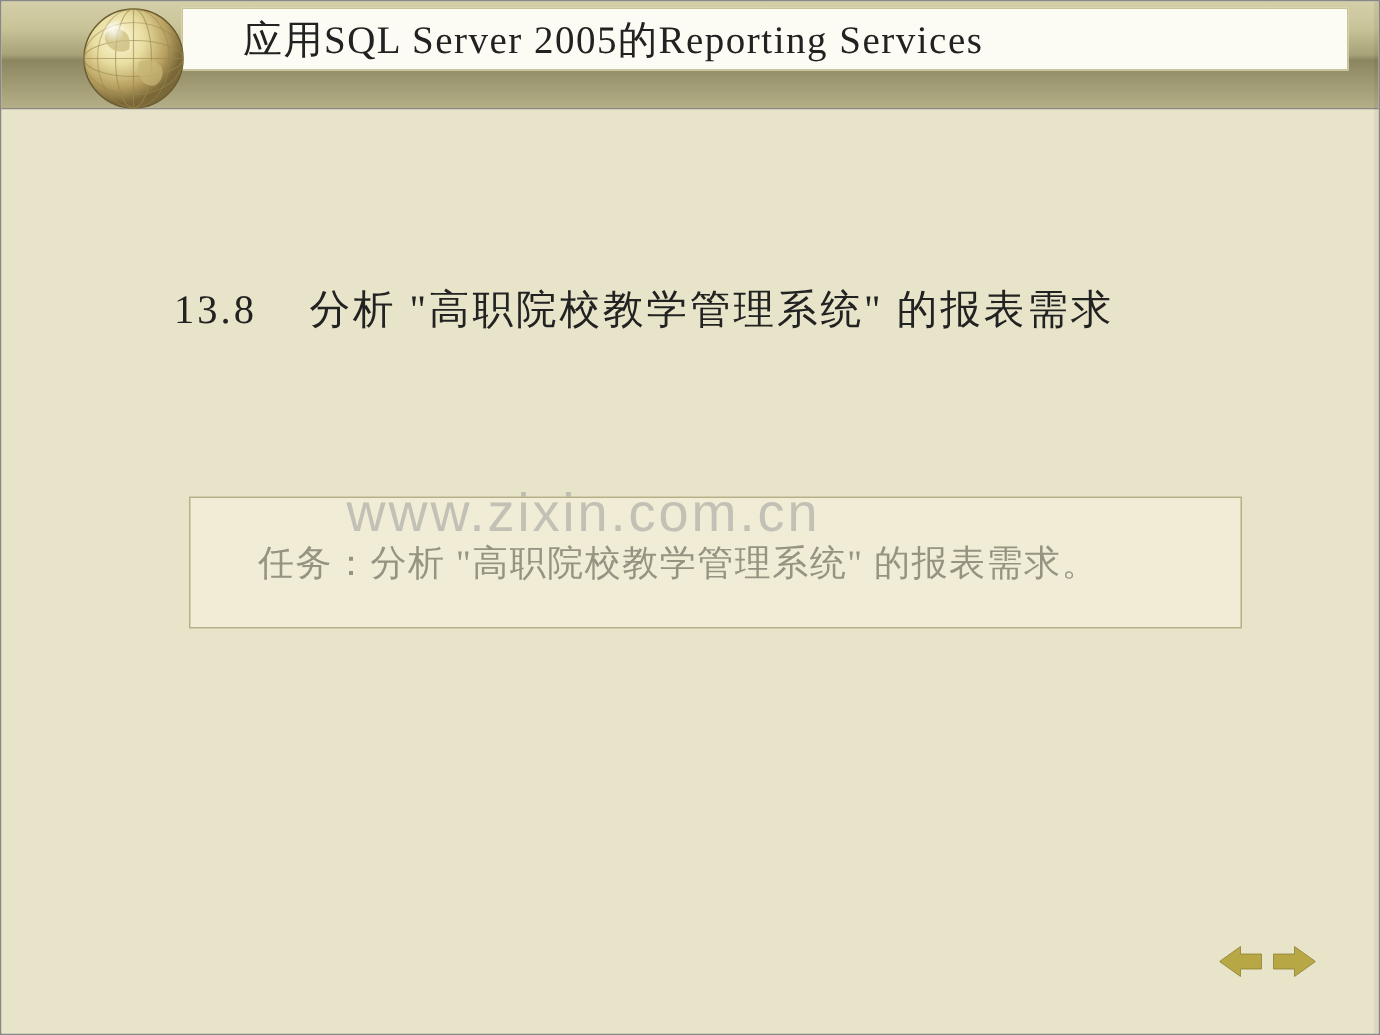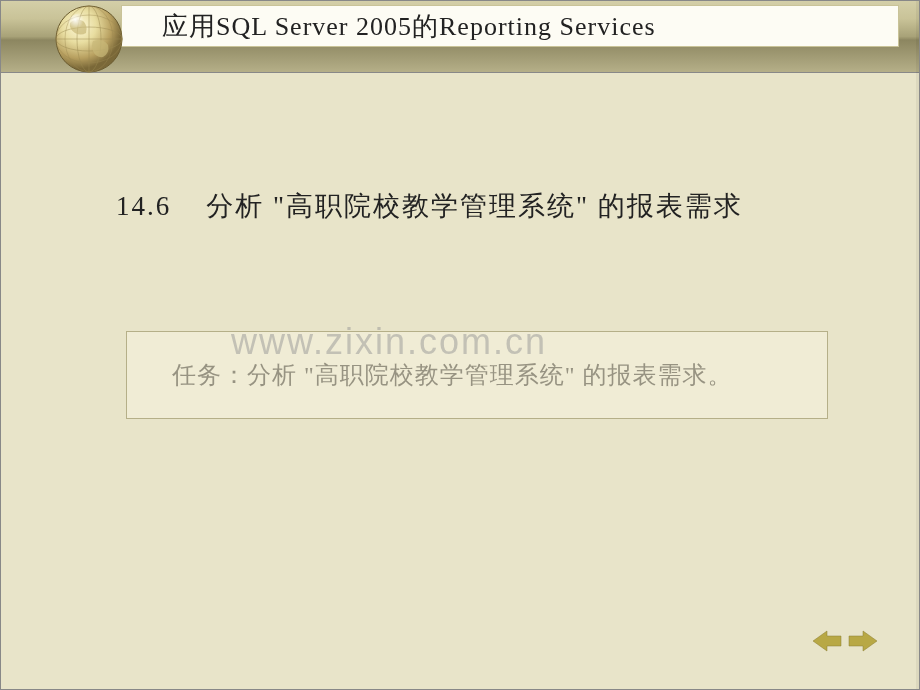--- a/index.html
+++ b/index.html
@@ -162,21 +162,21 @@
         <line x1="36" y1="3" x2="36" y2="69" stroke="#9a8850" stroke-width="0.8" opacity="0.6"></line>
         <path d="M17 20 Q23 14 30 18 Q35 22 33 30 Q28 33 22 30 Q16 26 17 20 Z" fill="#c8b878" opacity="0.7"></path>
         <path d="M40 38 Q50 35 55 42 Q57 50 50 54 Q43 55 40 48 Q38 42 40 38 Z" fill="#c8b878" opacity="0.7"></path>
         <circle cx="28" cy="24" r="14" fill="url(#globeHi)"></circle>
       </svg>
     </div>
   </div>
 
   <div class="content-area">
     <div class="section-heading">
-      <span>14.6</span>
+      <span>13.8</span>
       &nbsp;&nbsp;
       <span>分析 "高职院校教学管理系统" 的报表需求</span>
     </div>
 
     <div class="watermark">www.zixin.com.cn</div>
 
     <div class="task-box">
       <span class="task-text">任务：分析 "高职院校教学管理系统" 的报表需求。</span>
     </div>
 

